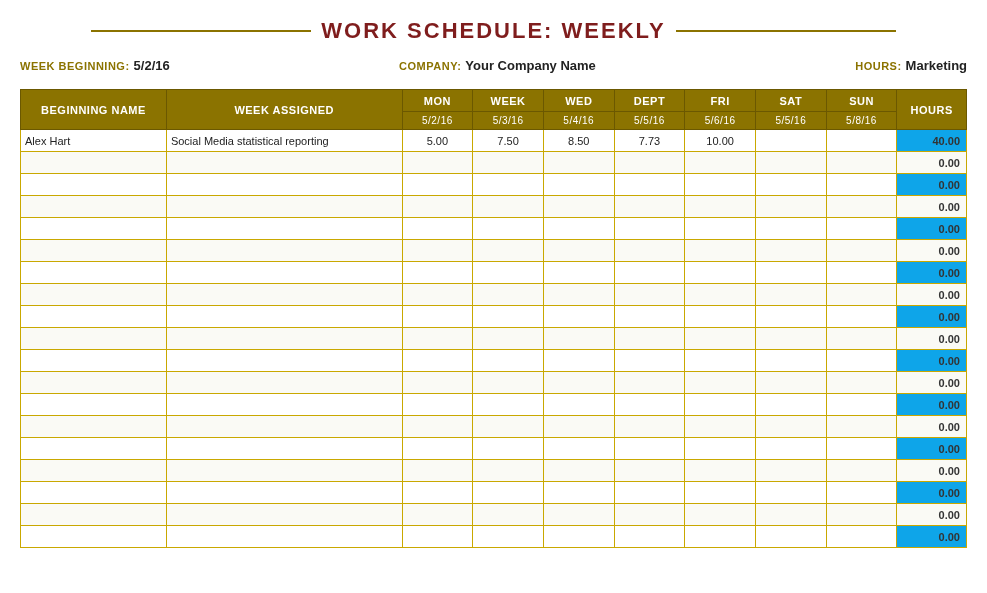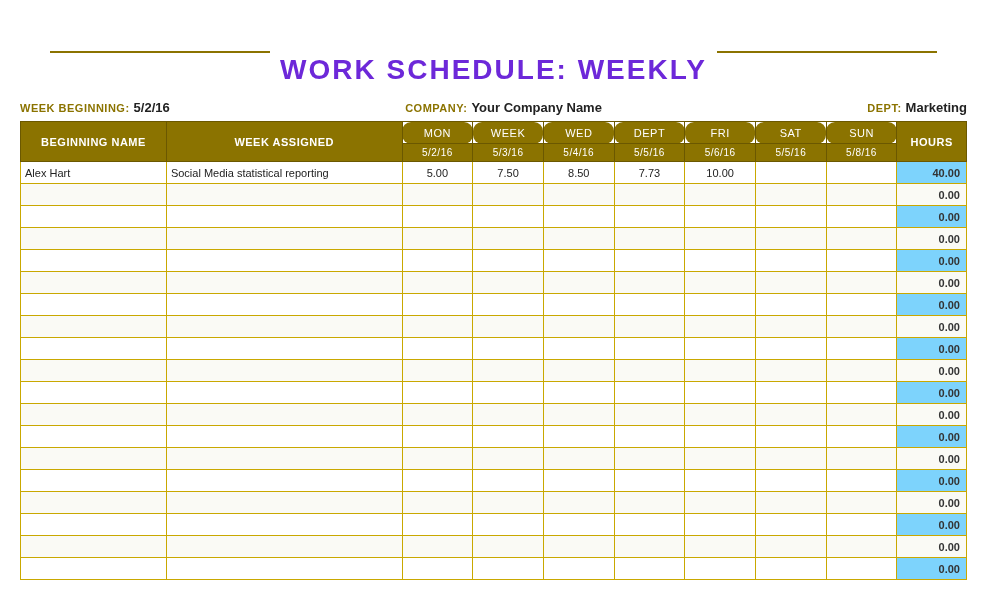--- a/index.html
+++ b/index.html
@@ -27,34 +27,33 @@
       gap: 10px;
       margin-bottom: 14px;
     }
     .title-line {
       flex: 1;
       height: 2px;
       background: #8B7300;
       max-width: 220px;
     }
     .title-text {
-      font-size: 28px;
-      font-weight: bold;
-      color: #6d28d9;
+      font-size: 22px;
+      font-weight: bold;
+      color: #7f1d1d;
       letter-spacing: 2px;
       white-space: nowrap;
-      margin-top: 36px;
     }
 
     
     .meta-row {
       display: flex;
       align-items: center;
       gap: 0;
-      margin-bottom: 6px;
+      margin-bottom: 16px;
       font-size: 11px;
     }
     .meta-label {
       color: #8B7300;
       font-weight: bold;
       letter-spacing: 0.5px;
       margin-right: 4px;
     }
     .meta-value {
       font-weight: bold;
@@ -85,39 +84,38 @@
       text-align: center;
       vertical-align: middle;
     }
 
     .schedule-table th.col-work {
       text-align: center;
       vertical-align: middle;
     }
 
     .schedule-table .th-day-top {
-      font-weight: normal;
+      font-weight: bold;
       font-size: 11px;
-      border-radius: 9px;
     }
     .schedule-table .th-day-date {
       font-size: 10px;
       font-weight: normal;
     }
 
     .schedule-table td {
       border: 1px solid #c9a800;
       padding: 2px 4px;
       height: 22px;
       font-size: 11px;
       color: #222;
     }
 
     .schedule-table td.col-hours {
-      background: #7dd3fc;
+      background: #0ea5e9;
       text-align: right;
       font-weight: bold;
       color: #333;
       padding-right: 6px;
     }
 
     .schedule-table td.col-day {
       text-align: center;
     }
 
@@ -152,21 +150,21 @@
     <div class="title-line"></div>
   </div>
 
   <div class="meta-row">
     <span class="meta-label">WEEK BEGINNING:</span>
     <span class="meta-value">5/2/16</span>
     <div class="meta-spacer"></div>
     <span class="meta-label">COMPANY:</span>
     <span class="meta-value" style="margin-right:30px;">Your Company Name</span>
     <div class="meta-spacer"></div>
-    <span class="meta-label">DEPT:</span>
+    <span class="meta-label">HOURS:</span>
     <span class="meta-value">Marketing</span>
   </div>
 
   <table class="schedule-table">
     <colgroup>
       <col class="col-w-employee">
       <col class="col-w-work">
       <col class="col-w-day">
       <col class="col-w-day">
       <col class="col-w-day">

